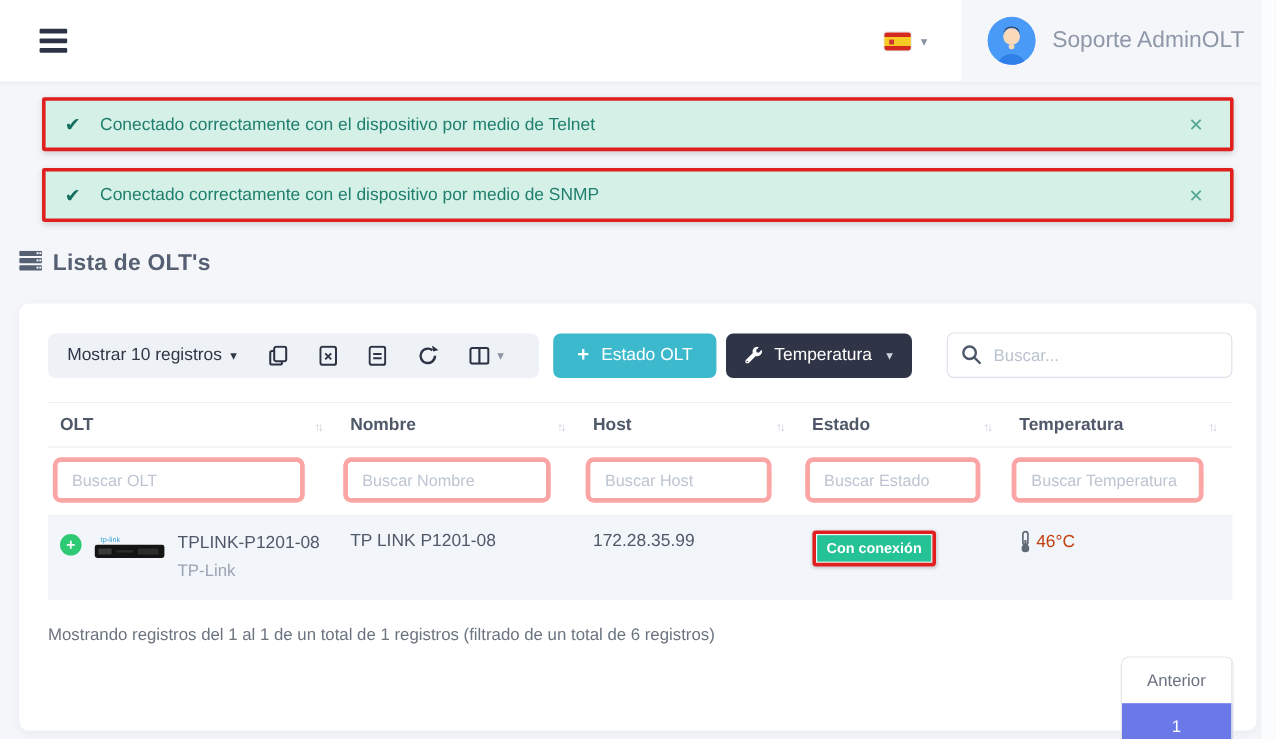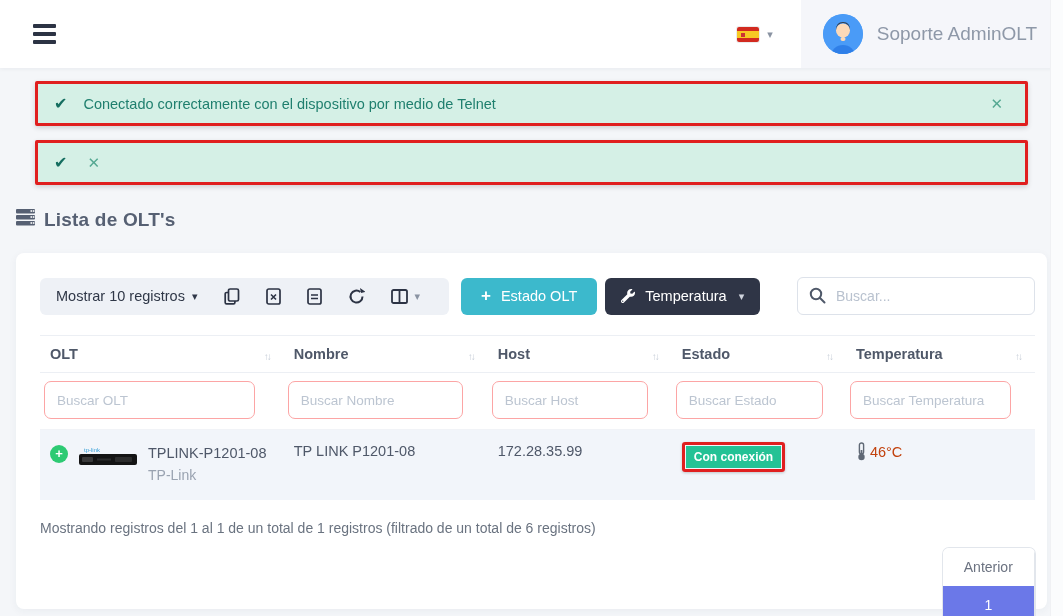--- a/index.html
+++ b/index.html
@@ -46,21 +46,21 @@
   .alert .msg { color: #1f7f6e; font-size: 14.5px; flex: 1; }
   .alert .close-x { color: #55a892; font-size: 15px; cursor: pointer; padding: 2px 4px; }
 
   
   .section-title { display: flex; align-items: flex-start; gap: 9px; margin: 24px 0 0 16px; }
   .section-title h1 { font-size: 19px; color: #566073; font-weight: bold; letter-spacing: .2px; }
 
   
   .card {
     background: #fff; border-radius: 8px; margin: 22px 16px 0 16px; height: 356px;
-    box-shadow: 0 2px 8px rgba(40,50,70,.05); padding: 24px 12px 0 24px;
+    box-shadow: 0 2px 8px rgba(40,50,70,.05); padding: 24px 20px 0 24px;
   }
 
   
   .toolbar { display: flex; align-items: center; }
   .btn-group-gray {
     background: #eef1f6; border-radius: 6px; height: 37px; display: flex; align-items: center;
     padding: 0 16px; gap: 0;
   }
   .show-entries { font-size: 14.5px; color: #2f3747; cursor: pointer; display: flex; align-items: center; gap: 7px; padding-right: 14px; }
   .show-entries .caret { color: #2f3747; }
@@ -83,21 +83,21 @@
   
   table { width: 100%; border-collapse: collapse; margin-top: 20px; table-layout: fixed; }
   thead th {
     text-align: left; font-size: 14.5px; color: #4f5869; font-weight: bold;
     border-top: 1px solid #eceff4; border-bottom: 1px solid #eceff4; padding: 10px 10px;
   }
   th .th-inner { display: flex; align-items: flex-end; justify-content: space-between; }
   .sort { color: #c6cdd7; font-size: 10px; letter-spacing: -2px; padding-right: 4px; cursor: pointer; }
   .filter-row td { padding: 8px 10px 10px 4px; border-bottom: 1px solid #f1f3f7; }
   .filter-row input {
-    width: 92%; height: 38px; border: 1px solid #fca5a5; border-radius: 7px; padding: 0 12px;
+    width: 92%; height: 38px; border: 4px solid #fca5a5; border-radius: 7px; padding: 0 12px;
     font-family: inherit; font-size: 13.5px; color: #4f5869; outline: none; background: #fff;
   }
   .filter-row input::placeholder { color: #bcc5d1; }
   .data-row { background: #f2f5fa; }
   .data-row td { padding: 12px 10px; height: 70px; vertical-align: top; }
   .olt-cell { display: flex; align-items: flex-start; gap: 9px; }
   .expand-btn {
     width: 18px; height: 18px; border-radius: 50%; background: #2dca73; color: #fff; border: none;
     font-size: 13px; line-height: 16px; text-align: center; cursor: pointer; flex: 0 0 auto; margin-top: 3px;
     font-weight: bold; padding: 0;
@@ -154,20 +154,21 @@
 </header>
 
 <div class="alerts">
   <div class="alert">
     <span class="check">✔</span>
     <span class="msg">Conectado correctamente con el dispositivo por medio de Telnet</span>
     <span class="close-x">✕</span>
   </div>
   <div class="alert">
     <span class="check">✔</span>
+    <span class="msg">Conectado correctamente con el dispositivo por medio de SNMP</span>
     <span class="close-x">✕</span>
   </div>
 </div>
 
 <div class="section-title">
   <svg width="19" height="17" viewBox="0 0 19 17">
     <rect x="0" y="0" width="19" height="4.4" rx="1" fill="#566073"></rect>
     <rect x="0" y="6" width="19" height="4.4" rx="1" fill="#566073"></rect>
     <rect x="0" y="12" width="19" height="4.4" rx="1" fill="#566073"></rect>
     <rect x="14.5" y="1.2" width="1.6" height="1.6" fill="#fff"></rect>

